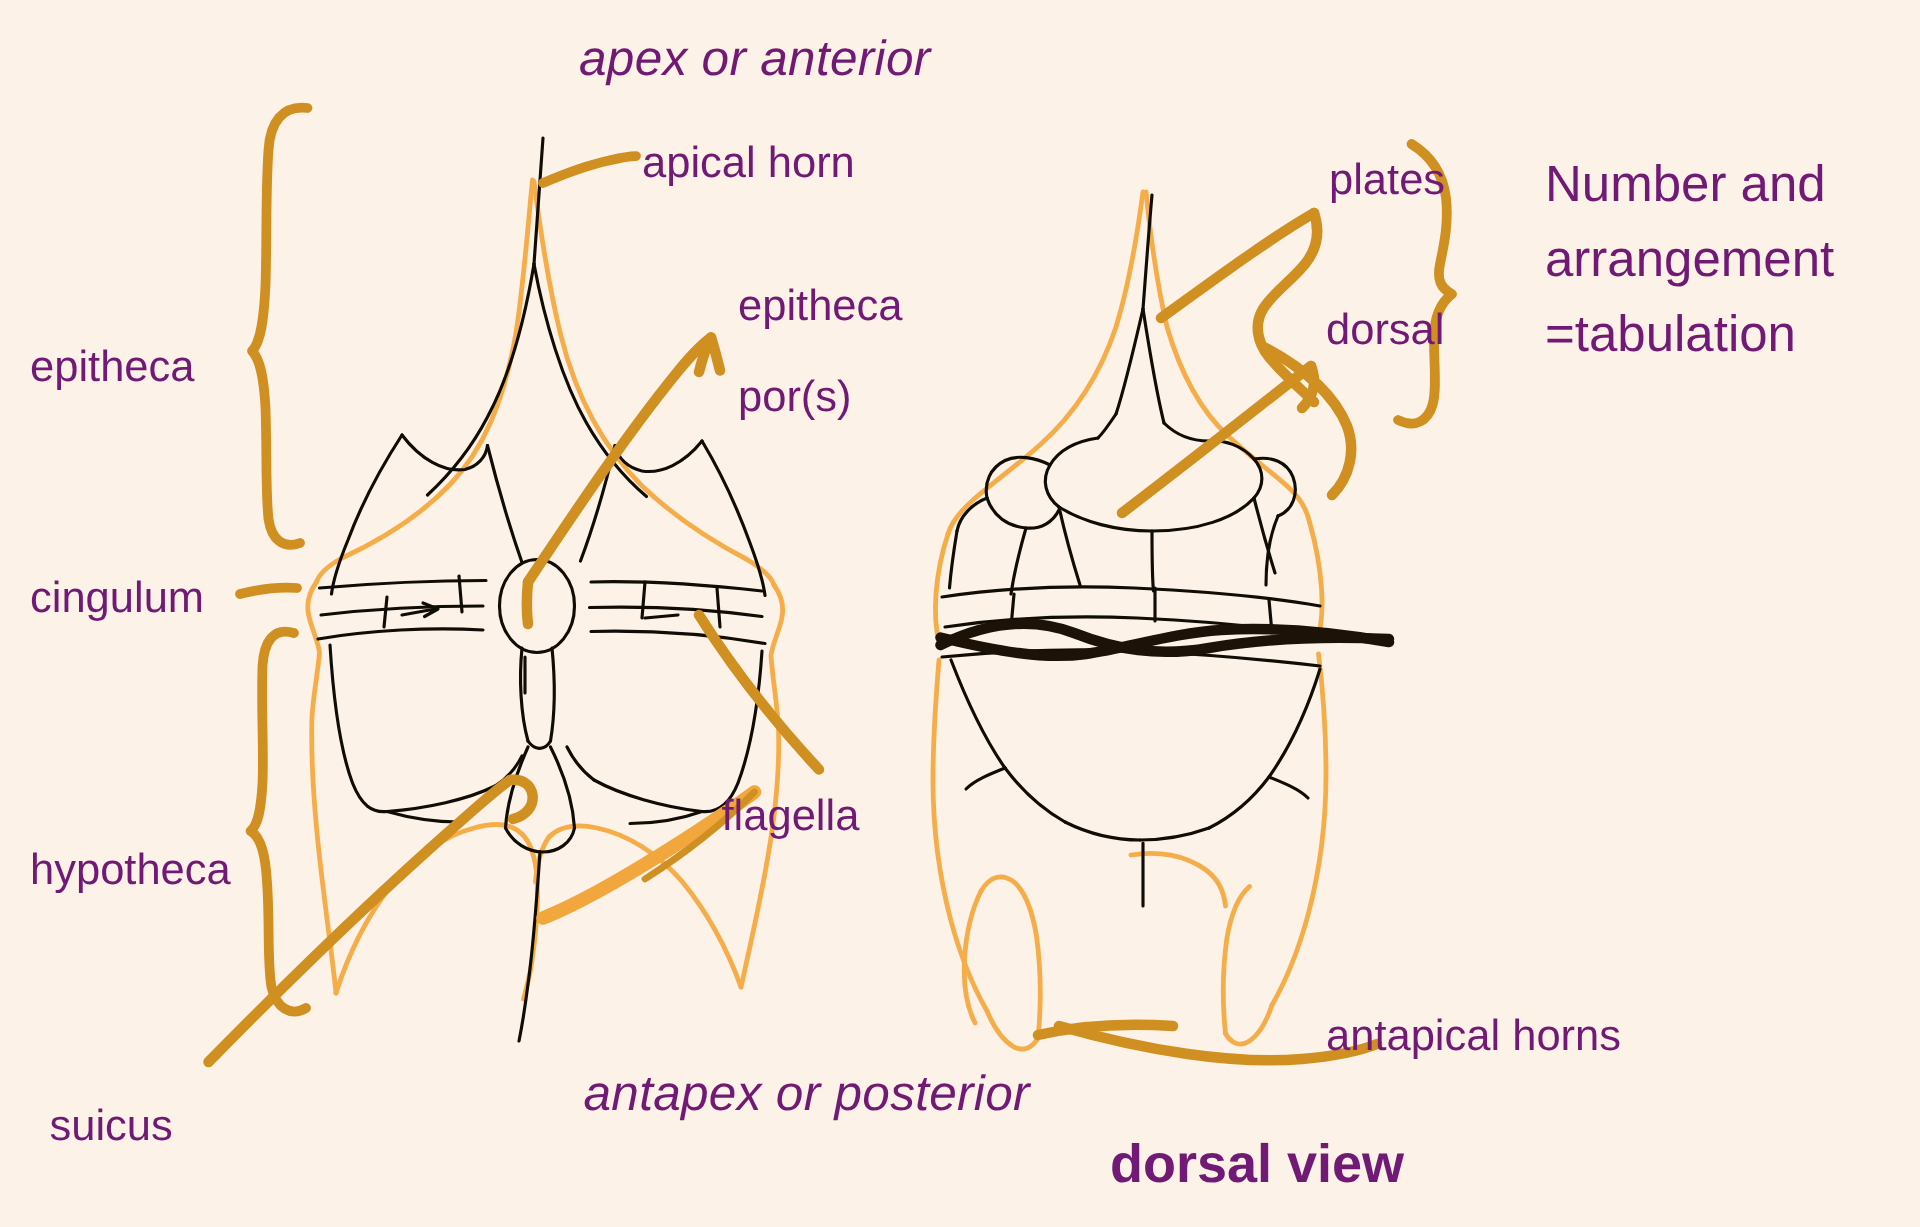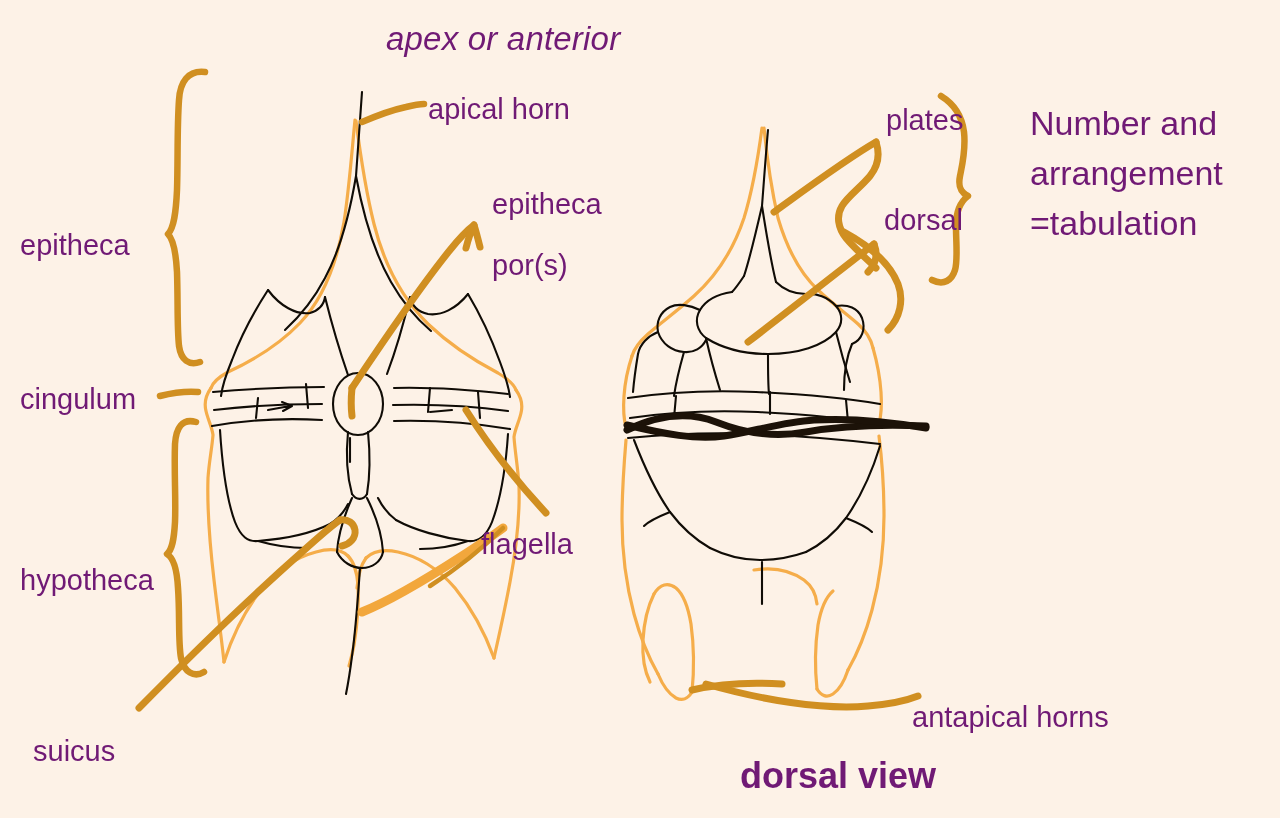--- a/index.html
+++ b/index.html
@@ -296,19 +296,20 @@
   <div class="lbl lbl-regular" style="left:886px; top:106px;">plates</div>
 
   <div class="lbl lbl-regular" style="left:884px; top:206px;">dorsal</div>
 
   <div class="lbl lbl-small" style="left:1030px; top:106px;">Number and</div>
 
   <div class="lbl lbl-small" style="left:1030px; top:156px;">arrangement</div>
 
   <div class="lbl lbl-small" style="left:1030px; top:206px;">=tabulation</div>
 
-
-  <div class="lbl lbl-regular" style="left:884px; top:703px;margin-left:28px;">antapical horns</div>
+  <div class="lbl lbl-italic" style="left:389px; top:712px;">antapex or posterior</div>
+
+  <div class="lbl lbl-regular" style="left:884px; top:677px;">antapical horns</div>
 
 
   <div class="lbl lbl-bold" style="left:740px; top:758px;">dorsal view</div>
 
 </div>
 
 </body></html>

